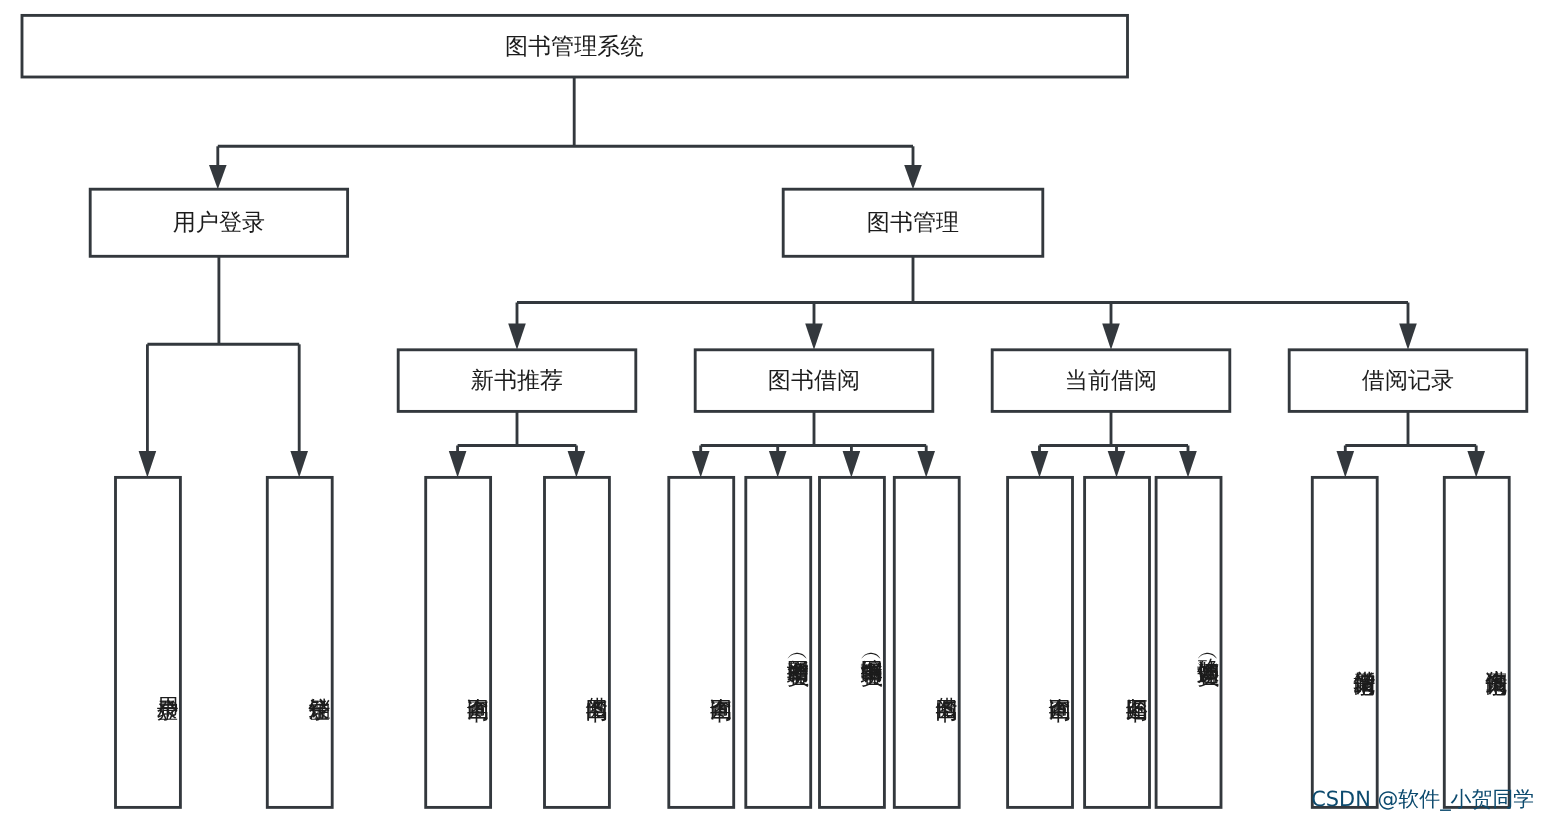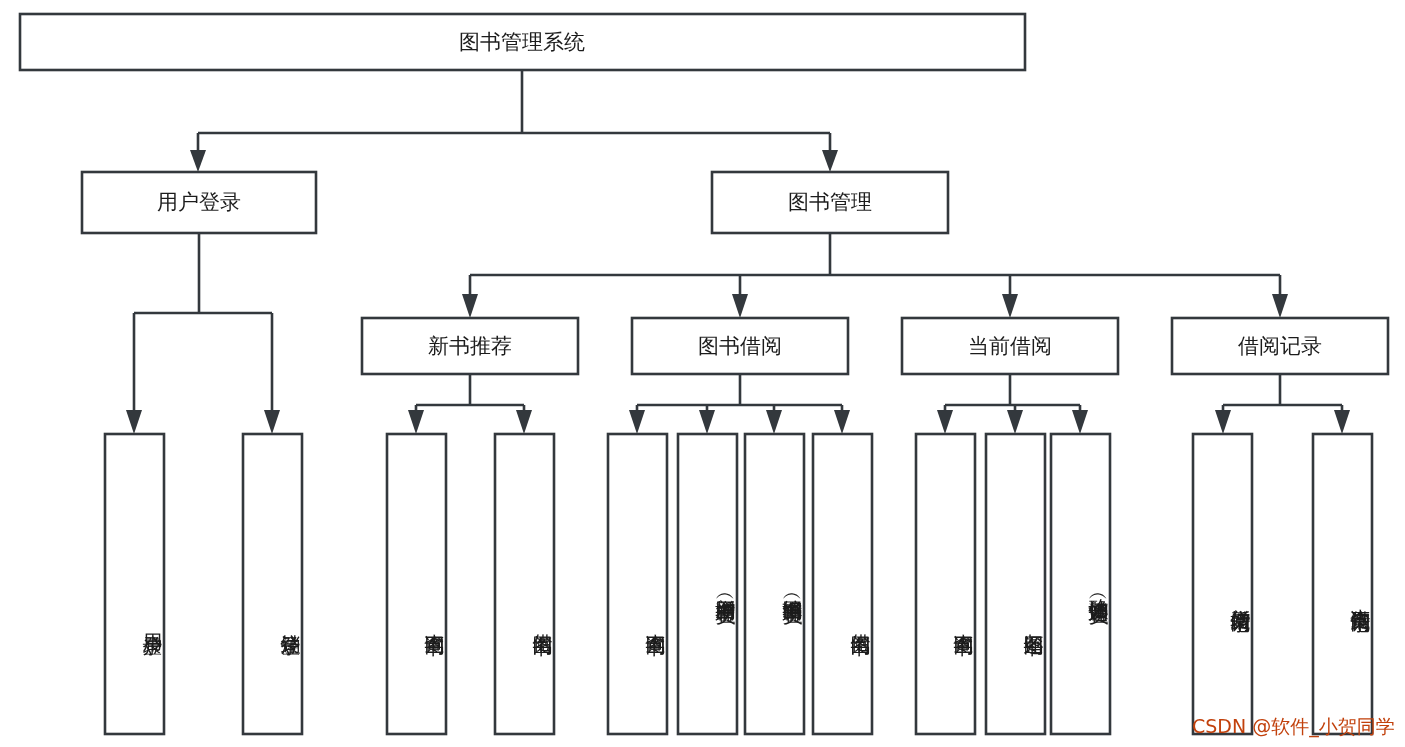--- a/index.html
+++ b/index.html
@@ -60,21 +60,21 @@
     white-space: nowrap;
     display: flex;
     align-items: flex-start;
     justify-content: center;
     pointer-events: none;
   }
   .watermark {
     position: absolute;
     font-family: "DejaVu Sans", "Liberation Sans", sans-serif;
     font-size: 19px;
-    color: #c2410c;
+    color: #0c4a6e;
     white-space: nowrap;
   }
 </style>
 </head>
 <body>
 
 <div id="diagram-root">
 
   <svg class="flow" viewBox="0 0 1405 747">
 

